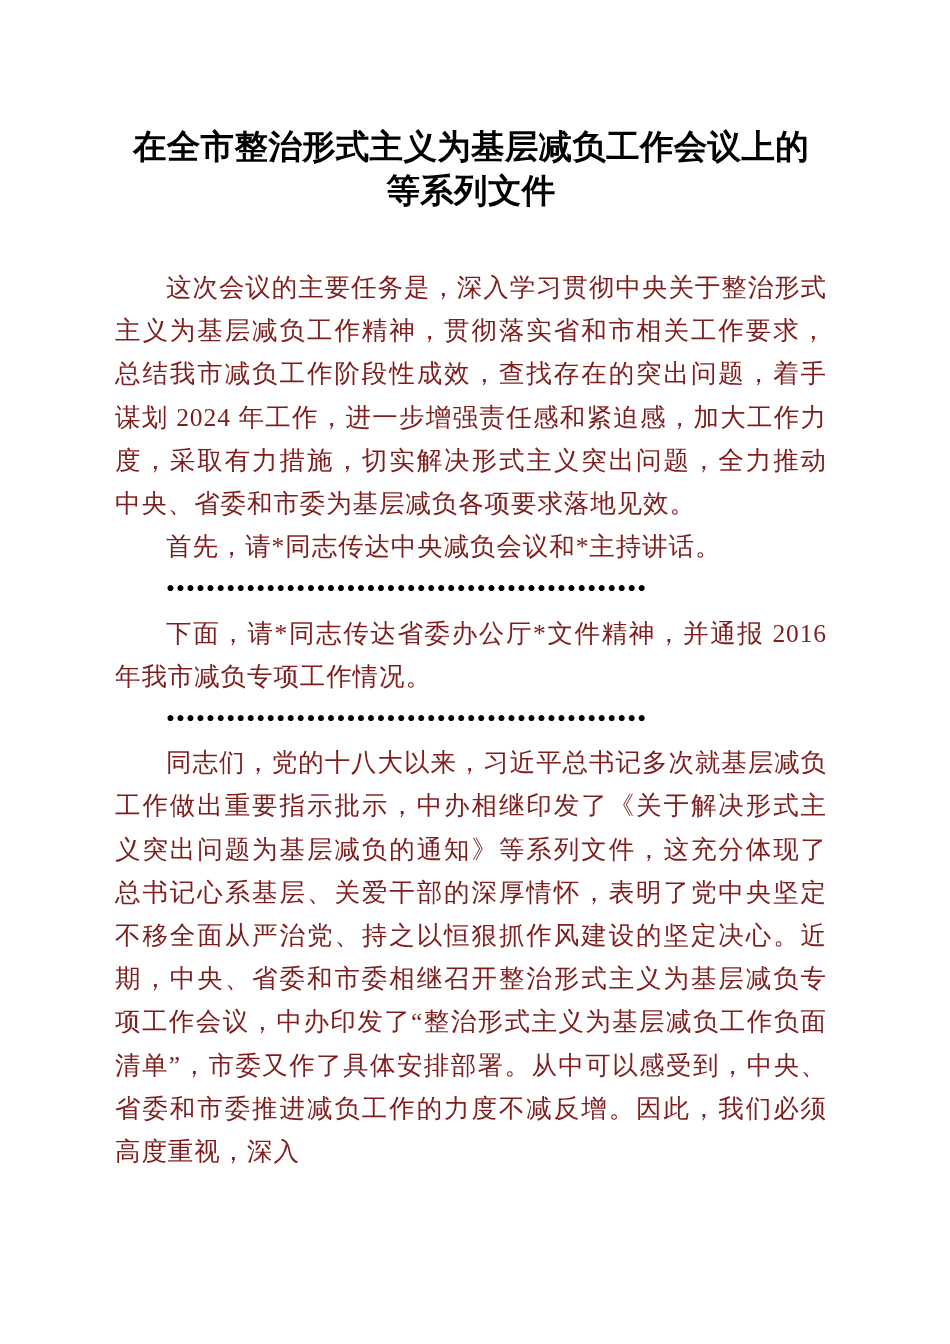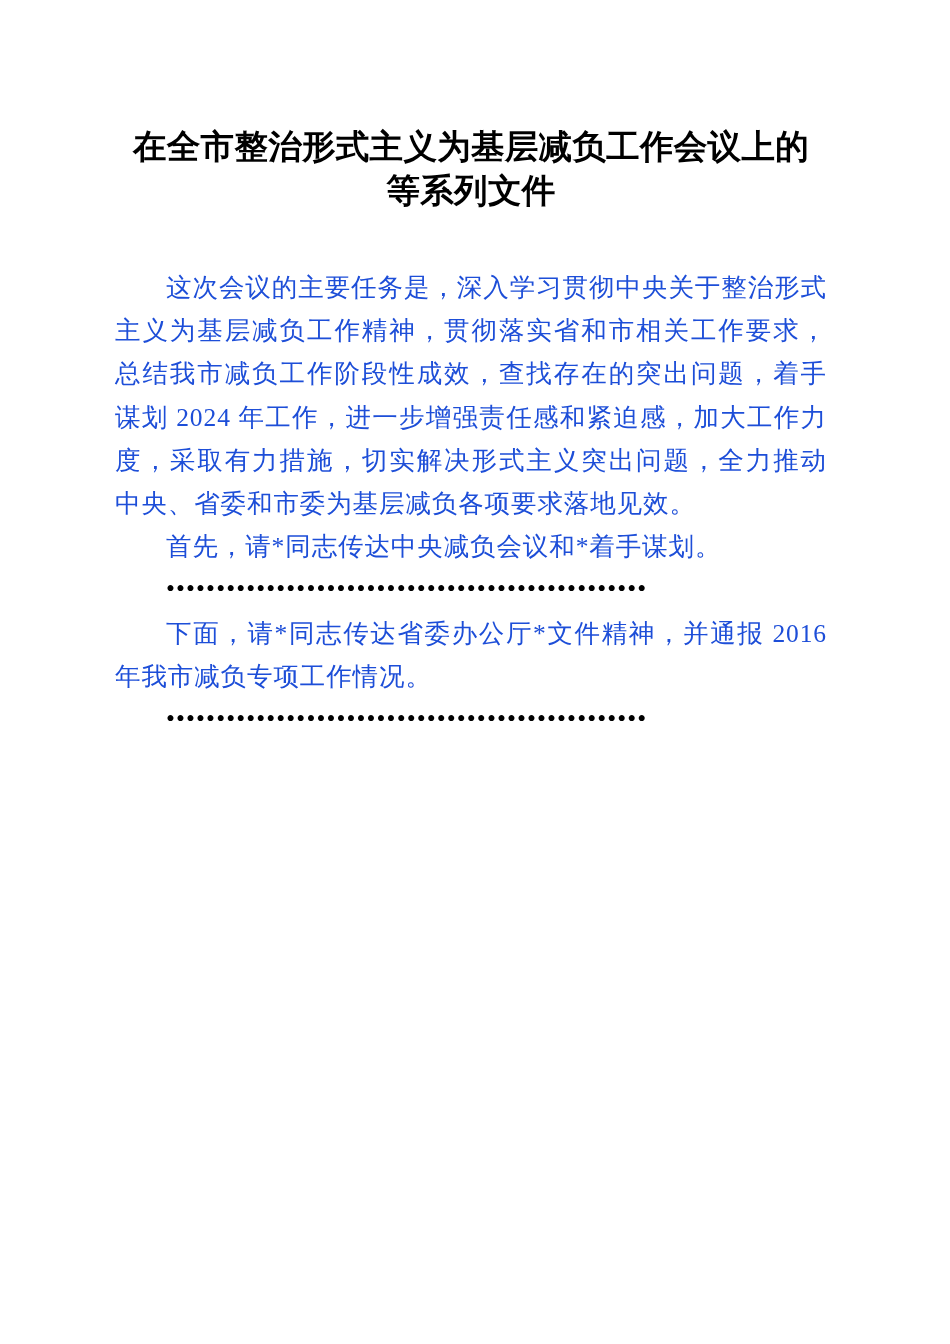--- a/index.html
+++ b/index.html
@@ -45,21 +45,21 @@
   }
 
   .para {
     margin: 0;
     font-family: "Liberation Serif", "DejaVu Serif", serif;
     font-size: 25.5px;
     line-height: 43.2px;
     text-align: justify;
     text-justify: inter-character;
     text-indent: 51px;
-    color: #1d4ed8;
+    color: #7f1d1d;
     letter-spacing: 0.9px;
     word-break: break-all;
   }
 
   .para.first-para {
     margin-top: 52px;
   }
 
   .para.tight {
     margin-top: 0;
@@ -94,28 +94,29 @@
 
   <div id="doc-body">
 
     <h1 class="doc-title">
       <span>在全市整治形式主义为基层减负工作会议上的</span><br>
       <span>等系列文件</span>
     </h1>
 
     <p class="para first-para">这次会议的主要任务是，深入学习贯彻中央关于整治形式主义为基层减负工作精神，贯彻落实省和市相关工作要求，总结我市减负工作阶段性成效，查找存在的突出问题，着手谋划 2024 年工作，进一步增强责任感和紧迫感，加大工作力度，采取有力措施，切实解决形式主义突出问题，全力推动中央、省委和市委为基层减负各项要求落地见效。</p>
 
-    <p class="para tight">首先，请*同志传达中央减负会议和*着手谋划。</p>
+    <p class="para tight">首先，请*同志传达中央减负会议和*主持讲话。</p>
 
     <div class="dot-rule">
       <span class="dots">••••••••••••••••••••••••••••••••••••••••••••••••</span>
     </div>
 
     <p class="para tight">下面，请*同志传达省委办公厅*文件精神，并通报 2016 年我市减负专项工作情况。</p>
 
     <div class="dot-rule">
       <span class="dots">••••••••••••••••••••••••••••••••••••••••••••••••</span>
     </div>
 
+    <p class="para tight">同志们，党的十八大以来，习近平总书记多次就基层减负工作做出重要指示批示，中办相继印发了《关于解决形式主义突出问题为基层减负的通知》等系列文件，这充分体现了总书记心系基层、关爱干部的深厚情怀，表明了党中央坚定不移全面从严治党、持之以恒狠抓作风建设的坚定决心。近期，中央、省委和市委相继召开整治形式主义为基层减负专项工作会议，中办印发了“整治形式主义为基层减负工作负面清单”，市委又作了具体安排部署。从中可以感受到，中央、省委和市委推进减负工作的力度不减反增。因此，我们必须高度重视，深入</p>
 
   </div>
 
 </div>
 
 </body></html>

